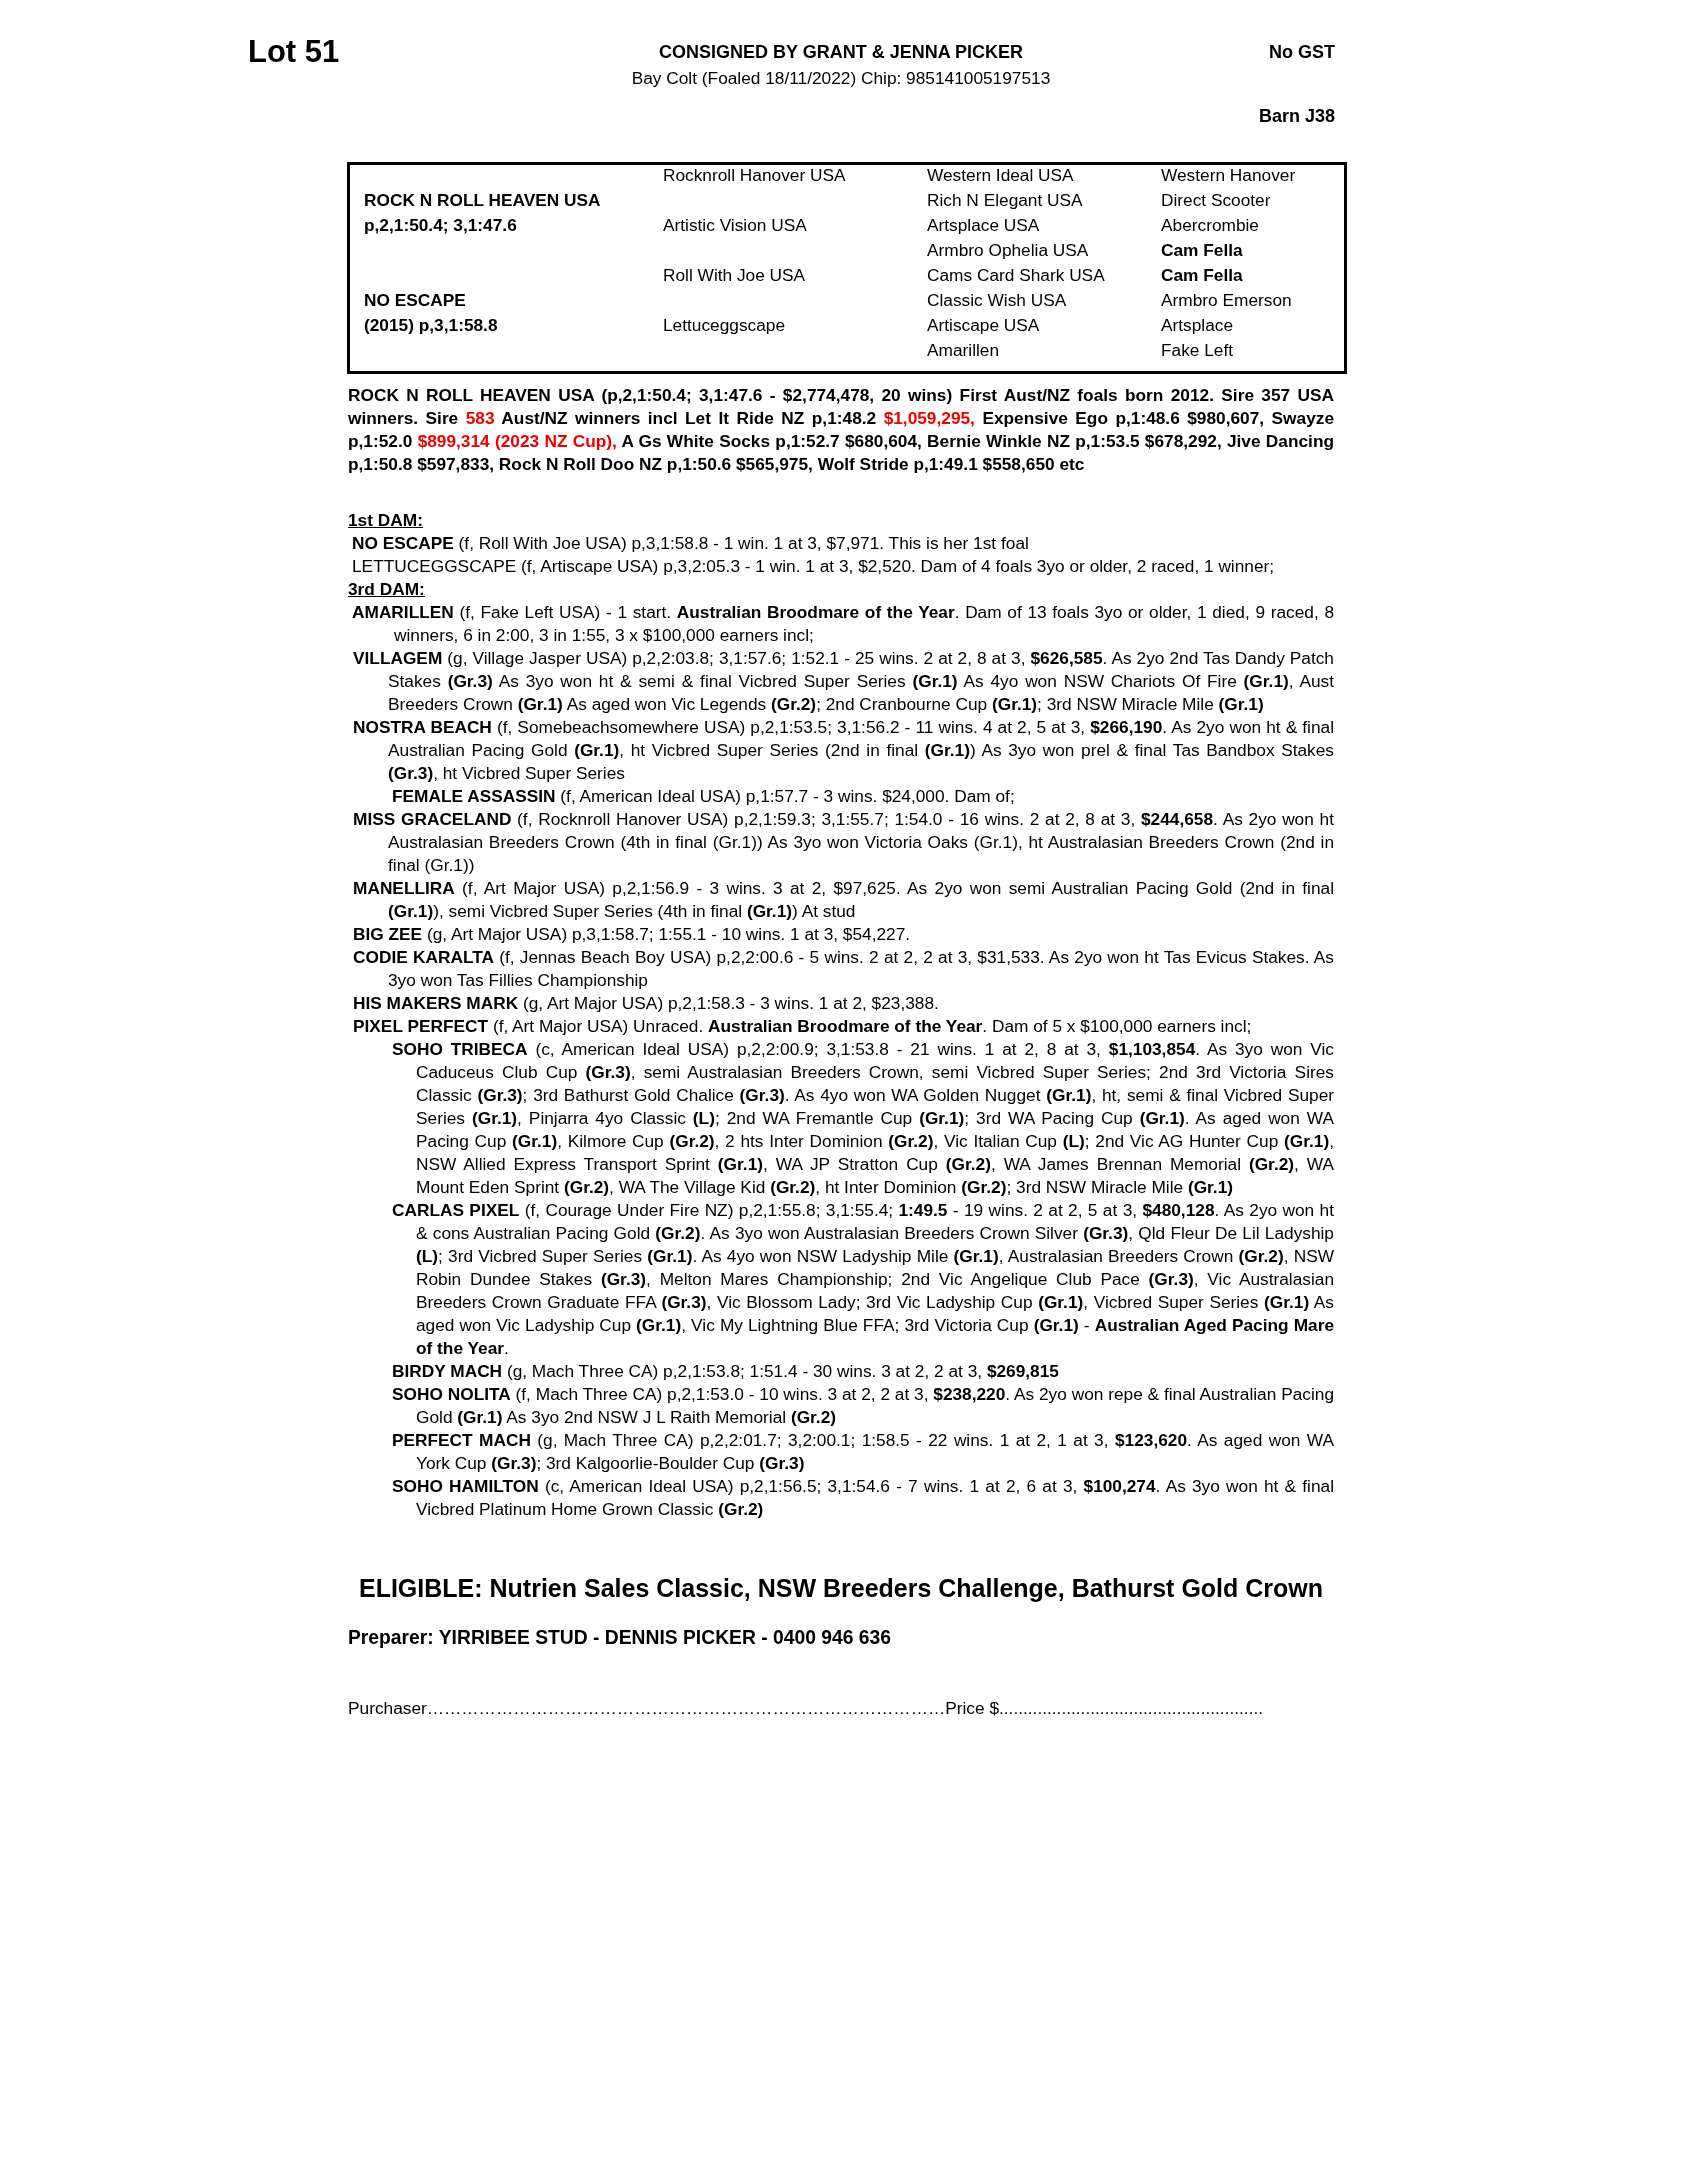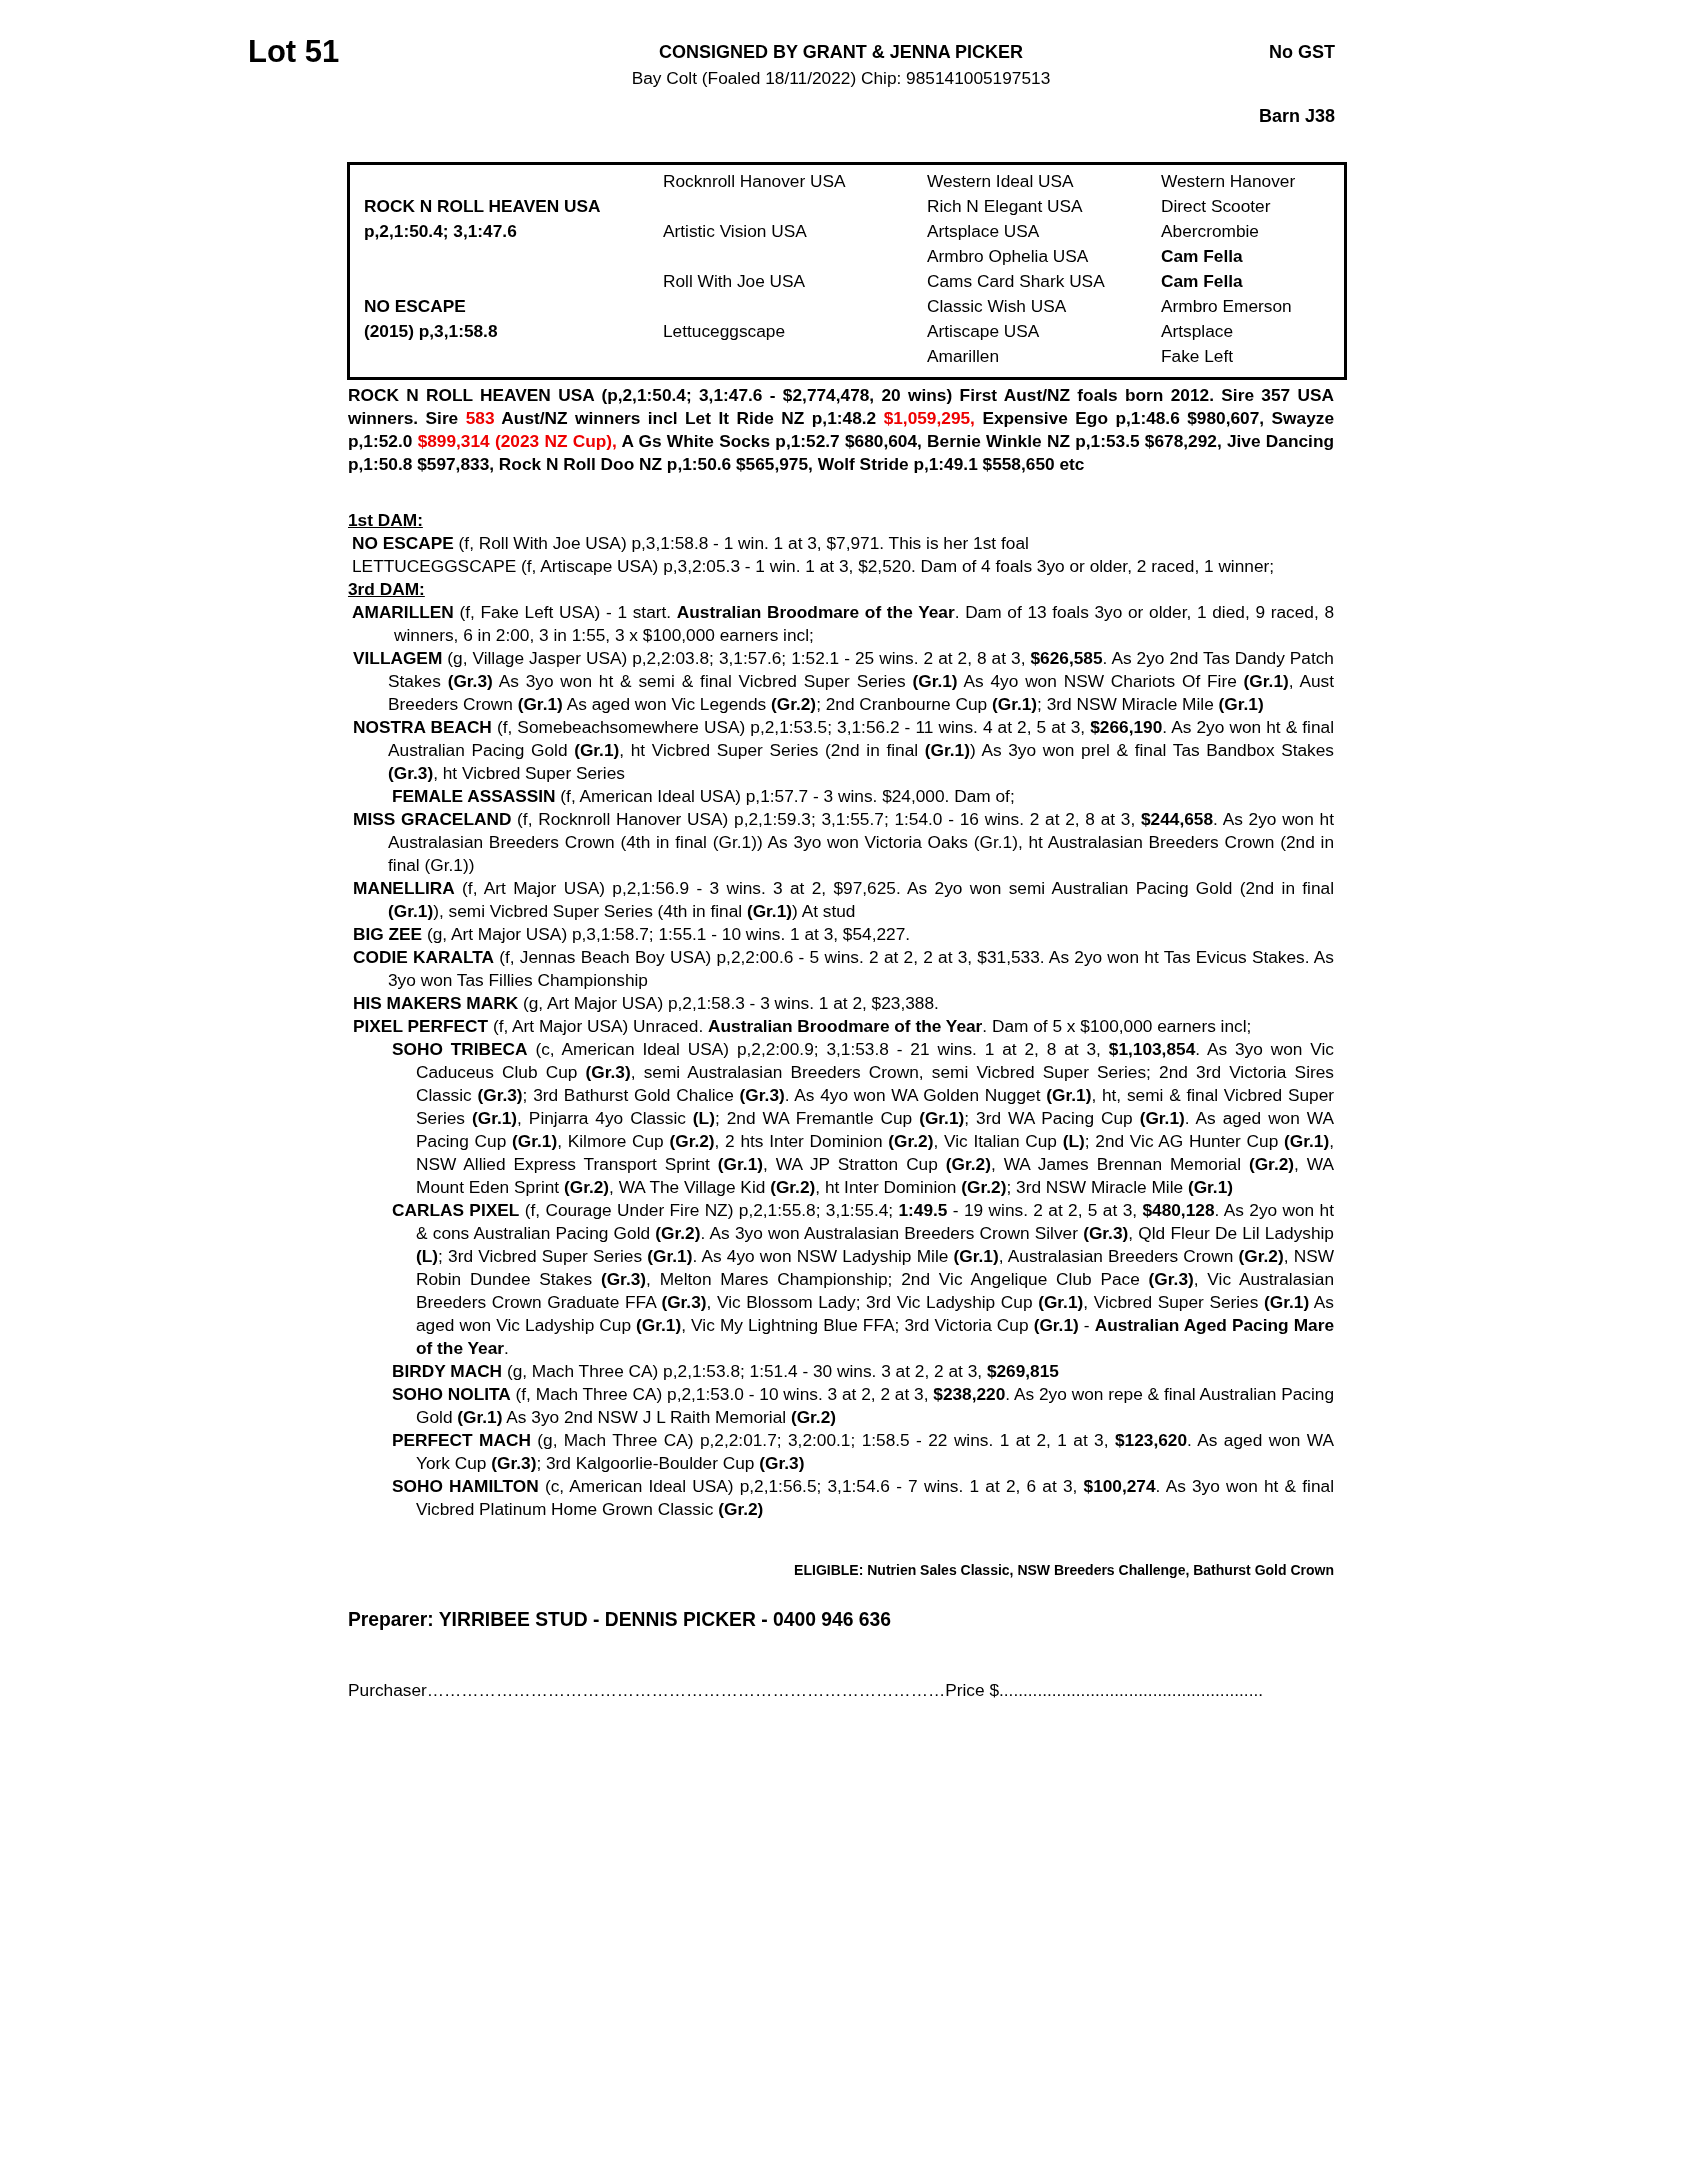--- a/index.html
+++ b/index.html
@@ -8,39 +8,39 @@
     width:1683px;height:2178px;position:relative;background:#ffffff;color:#000;
     font-family:"Liberation Sans", sans-serif;
     -webkit-font-smoothing:antialiased;
   }
   .lot{position:absolute;left:248px;top:34px;font-size:31px;font-weight:bold;}
   .consignor{position:absolute;left:348px;top:42px;width:986px;text-align:center;font-size:18px;font-weight:bold;}
   .foal{position:absolute;left:348px;top:68px;width:986px;text-align:center;font-size:17.3px;}
   .gst{position:absolute;right:348px;top:42px;font-size:18px;font-weight:bold;}
   .barn{position:absolute;right:348px;top:106px;font-size:18px;font-weight:bold;}
 
-  .ptable{position:absolute;left:347px;top:162px;width:994px;height:206px;border:3px solid #000;font-size:17.3px;padding-top:6px;box-sizing:content-box;}
+  .ptable{position:absolute;left:347px;top:162px;width:994px;height:206px;border:3px solid #000;font-size:17.3px;box-sizing:content-box;}
   .prow{position:relative;height:25px;white-space:nowrap;}
   .pc{position:absolute;top:0;}
   .c1{left:14px;font-weight:bold;}
   .c2{left:313px;}
   .c3{left:577px;}
   .c4{left:811px;}
 
   .text-body{position:absolute;left:348px;top:384px;width:986px;font-size:17.3px;line-height:23px;text-align:justify;}
   .family{text-align:left;margin-bottom:16px;}
   .sire-para{font-weight:bold;margin-bottom:33px;}
   .dam-label{font-weight:bold;text-align:left;text-decoration:underline;}
   .dam-entry{padding-left:46px;text-indent:-42px;}
   .entry{margin-left:5px;}
   .l1{padding-left:35px;text-indent:-35px;}
   .l2{padding-left:63px;text-indent:-24px;}
   .b{font-weight:bold;}
   .r{color:#ee0000;}
-  .eligible{font-weight:bold;font-size:14px;line-height:27px;margin-top:36px;text-align:right;}
+  .eligible{font-weight:bold;font-size:25px;line-height:27px;margin-top:54px;text-align:center;}
   .preparer{font-weight:bold;font-size:19.3px;line-height:27px;margin-top:22px;text-align:left;}
   .purchline{margin-top:46px;text-align:left;white-space:nowrap;overflow:hidden;width:986px;}
 </style>
 </head>
 <body>
 
 <div class="lot">Lot 51</div>
 <div class="consignor">CONSIGNED BY GRANT &amp; JENNA PICKER</div>
 <div class="foal">Bay Colt (Foaled 18/11/2022) Chip: 985141005197513</div>
 <div class="gst">No GST</div>

